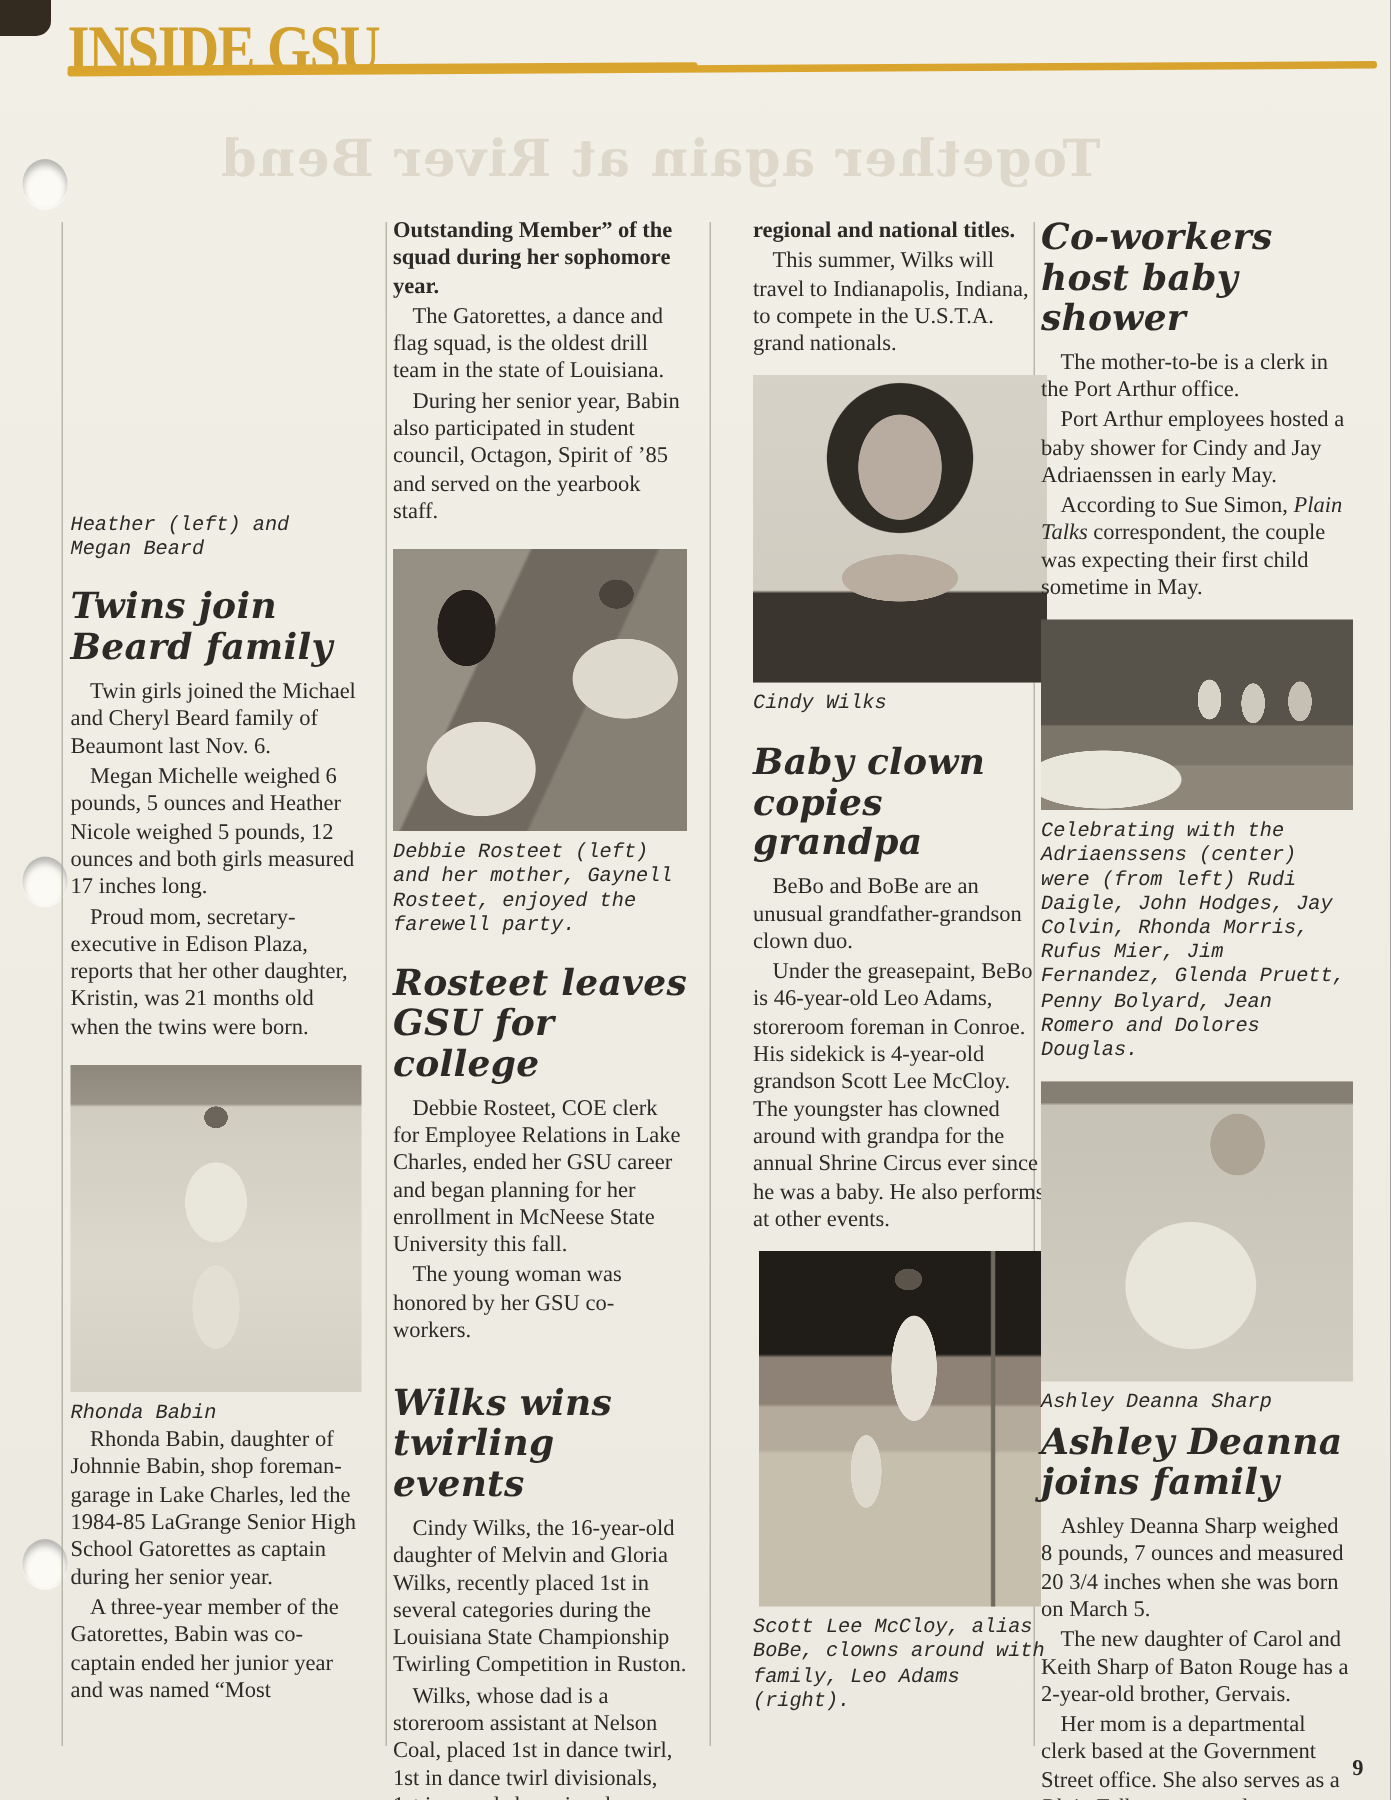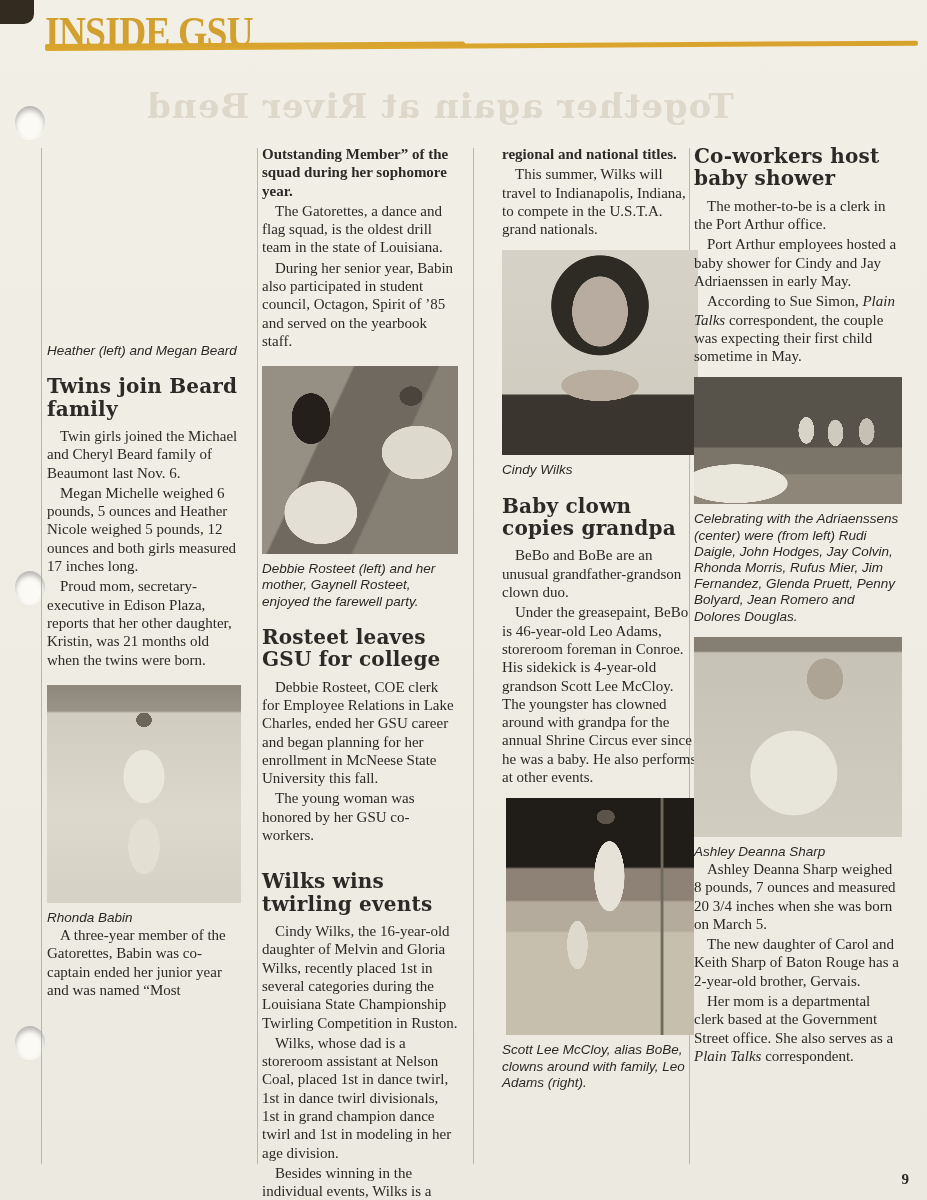--- a/index.html
+++ b/index.html
@@ -31,26 +31,26 @@
   .colrule { position:absolute; top:148px; height:1016px; width:1px; background:#aba79b; opacity:.8; }
   .cr-1 { left:41px; } .cr-2 { left:257px; } .cr-3 { left:473px; } .cr-4 { left:689px; }
   
   .col { position:absolute; top:145px; }
   .col-1 { left:47px;  width:194px; }
   .col-2 { left:262px; width:196px; }
   .col-3 { left:502px; width:196px; }
   .col-4 { left:694px; width:208px; }
   .col > :first-child { margin-top:0; }
   
-  .headline { font-family:"DejaVu Serif", serif; font-weight:bold; font-size:20px;
-    line-height:1.12; margin:16px 0 7px; letter-spacing:.2px; }
+  .headline { font-family:"DejaVu Serif", serif; font-weight:bold; font-size:24px;
+    line-height:1.12; margin:16px 0 7px; letter-spacing:.2px;font-style:italic; }
   .body { font-size:15px; line-height:1.22; }
   .body p.para { margin:0 0 2px; text-indent:13px; }
   .body p.para.flush { text-indent:0;font-weight:bold; }
-  .caption { font-family:Liberation Sans, sans-serif; font-style:italic; font-size:13.5px;
+  .caption { font-family:Liberation Mono, monospace; font-style:italic; font-size:13.5px;
     line-height:1.2; margin:7px 0 0; }
   
   .ph { width:100%; margin-top:12px; }
   .ph-twins { height:186px; background:
     radial-gradient(ellipse 32px 28px at 29% 16%, #3f3a33 60%, transparent 61%),
     radial-gradient(ellipse 32px 28px at 71% 14%, #37332c 60%, transparent 61%),
     radial-gradient(ellipse 27px 24px at 30% 31%, #9a9186 60%, transparent 61%),
     radial-gradient(ellipse 27px 24px at 71% 29%, #9c948a 60%, transparent 61%),
     radial-gradient(ellipse 55px 58px at 27% 64%, #d9d5cb 60%, transparent 61%),
     radial-gradient(ellipse 55px 58px at 73% 62%, #ddd8cf 60%, transparent 61%),
@@ -115,20 +115,21 @@
     <p class="caption">Heather (left) and Megan Beard</p>
     <h2 class="headline">Twins join Beard family</h2>
     <div class="body">
         <p class="para">Twin girls joined the Michael and Cheryl Beard family of Beaumont last Nov. 6.</p>
         <p class="para">Megan Michelle weighed 6 pounds, 5 ounces and Heather Nicole weighed 5 pounds, 12 ounces and both girls measured 17 inches long.</p>
         <p class="para">Proud mom, secretary-executive in Edison Plaza, reports that her other daughter, Kristin, was 21 months old when the twins were born.</p>
       </div>
     <div class="ph ph-babin" style="margin-top:16px"></div>
     <p class="caption">Rhonda Babin</p>
     <div class="body">
+        <p class="para">Rhonda Babin, daughter of Johnnie Babin, shop foreman-garage in Lake Charles, led the 1984-85 LaGrange Senior High School Gatorettes as captain during her senior year.</p>
         <p class="para">A three-year member of the Gatorettes, Babin was co-captain ended her junior year and was named “Most</p>
       </div>
   </div>
 
   <div class="col col-2">
     <div class="body">
         <p class="para flush">Outstanding Member” of the squad during her sophomore year.</p>
         <p class="para">The Gatorettes, a dance and flag squad, is the oldest drill team in the state of Louisiana.</p>
         <p class="para">During her senior year, Babin also participated in student council, Octagon, Spirit of ’85 and served on the yearbook staff.</p>
       </div>
@@ -167,20 +168,21 @@
     <h2 class="headline">Co-workers host baby shower</h2>
     <div class="body">
         <p class="para">The mother-to-be is a clerk in the Port Arthur office.</p>
         <p class="para">Port Arthur employees hosted a baby shower for Cindy and Jay Adriaenssen in early May.</p>
         <p class="para">According to Sue Simon, <i>Plain Talks</i> correspondent, the couple was expecting their first child sometime in May.</p>
       </div>
     <div class="ph ph-shower"></div>
     <p class="caption">Celebrating with the Adriaenssens (center) were (from left) Rudi Daigle, John Hodges, Jay Colvin, Rhonda Morris, Rufus Mier, Jim Fernandez, Glenda Pruett, Penny Bolyard, Jean Romero and Dolores Douglas.</p>
     <div class="ph ph-ashley"></div>
     <p class="caption">Ashley Deanna Sharp</p>
+    <h2 class="headline" style="margin-top:4px">Ashley Deanna joins family</h2>
     <div class="body">
         <p class="para">Ashley Deanna Sharp weighed 8 pounds, 7 ounces and measured 20 3/4 inches when she was born on March 5.</p>
         <p class="para">The new daughter of Carol and Keith Sharp of Baton Rouge has a 2-year-old brother, Gervais.</p>
         <p class="para">Her mom is a departmental clerk based at the Government Street office. She also serves as a <i>Plain Talks</i> correspondent.</p>
       </div>
   </div>
 
   <div class="pageno">9</div>
 </div>
 

